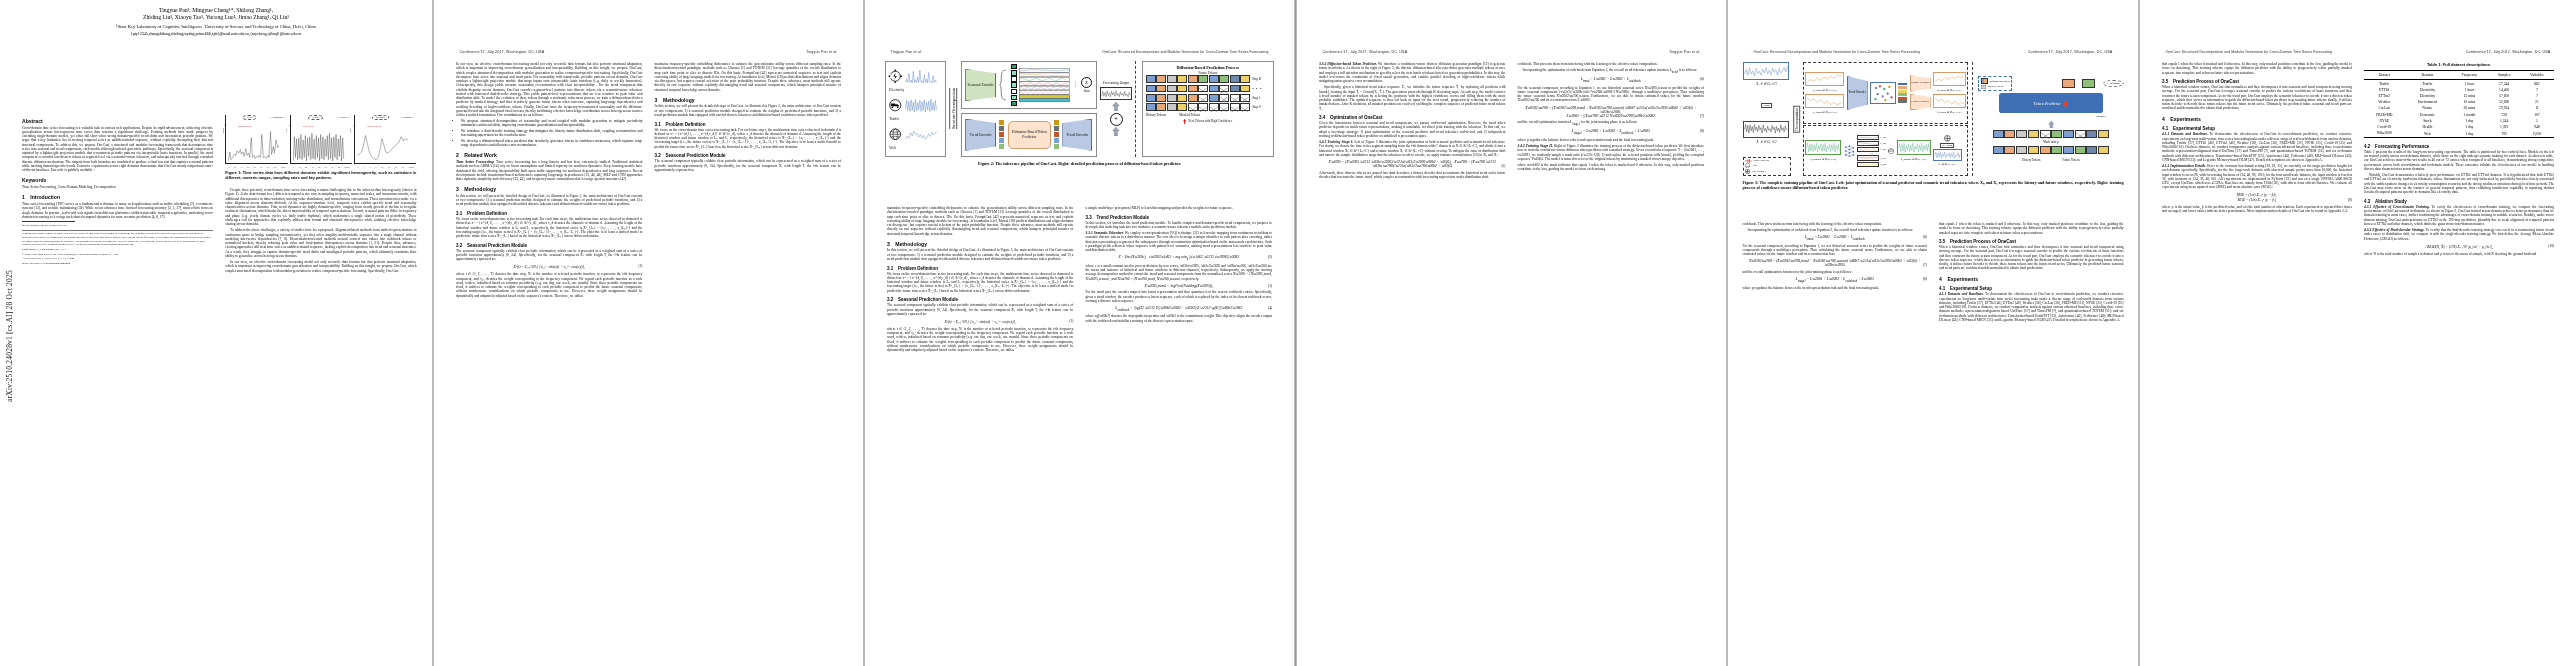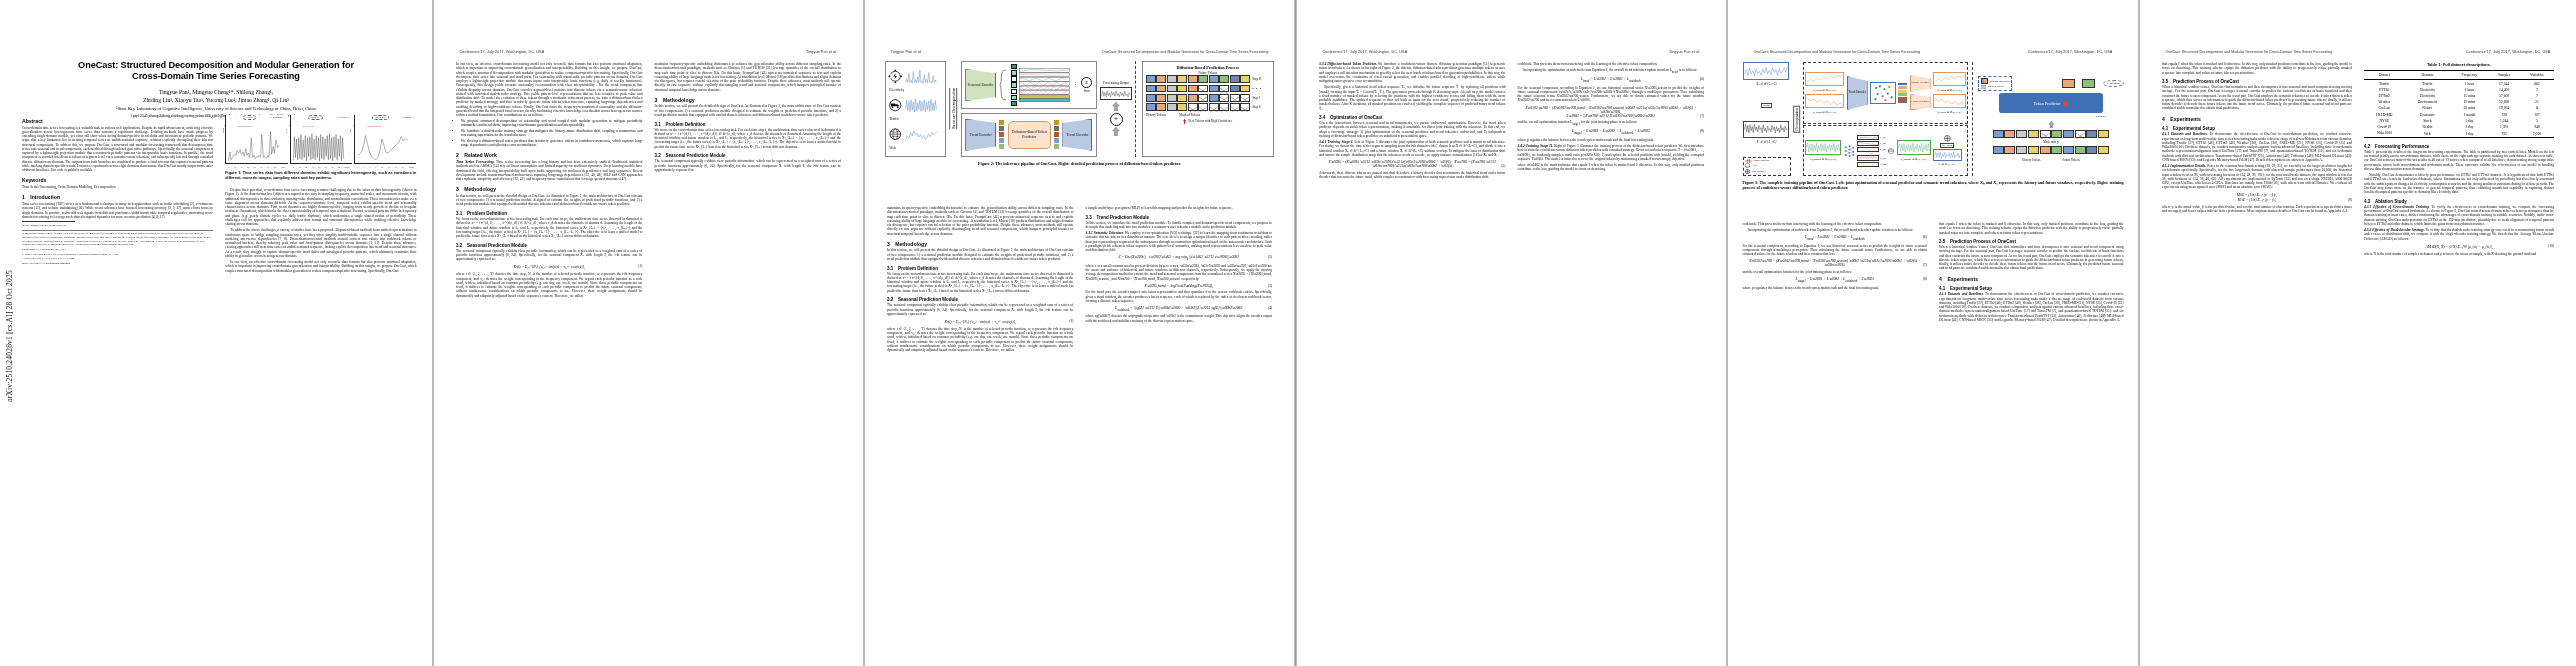--- a/index.html
+++ b/index.html
@@ -78,24 +78,20 @@
   .rule-bot{border-bottom:0.7px solid #000;}
 </style>
 </head>
 <body>
 
 <div id="stage">
 
   <div class="page p1">
     <div class="arxiv">arXiv:2510.24028v1  [cs.AI]  28 Oct 2025</div>
 
-    <div class="tt title1">
-      <div>OneCast: Structured Decomposition and Modular Generation for</div>
-      <div>Cross-Domain Time Series Forecasting</div>
-    </div>
     <div class="authors">
       <div>Tingyue Pan¹, Mingyue Cheng¹*, Shilong Zhang¹,</div>
       <div>Zhiding Liu¹, Xiaoyu Tao¹, Yucong Luo¹, Jintao Zhang¹, Qi Liu¹</div>
     </div>
     <div class="affil">¹State Key Laboratory of Cognitive Intelligence, University of Science and Technology of China, Hefei, China</div>
     <div class="email">{pty12345,zhangshilong,zhiding,txytiny,prime666,zjttt}@mail.ustc.edu.cn,{mycheng,qiliuql}@ustc.edu.cn</div>
 
     <div class="cols" style="top:113px;left:22px;right:15.6px;">
       <div class="col">
         <h2 class="sec">Abstract</h2>

